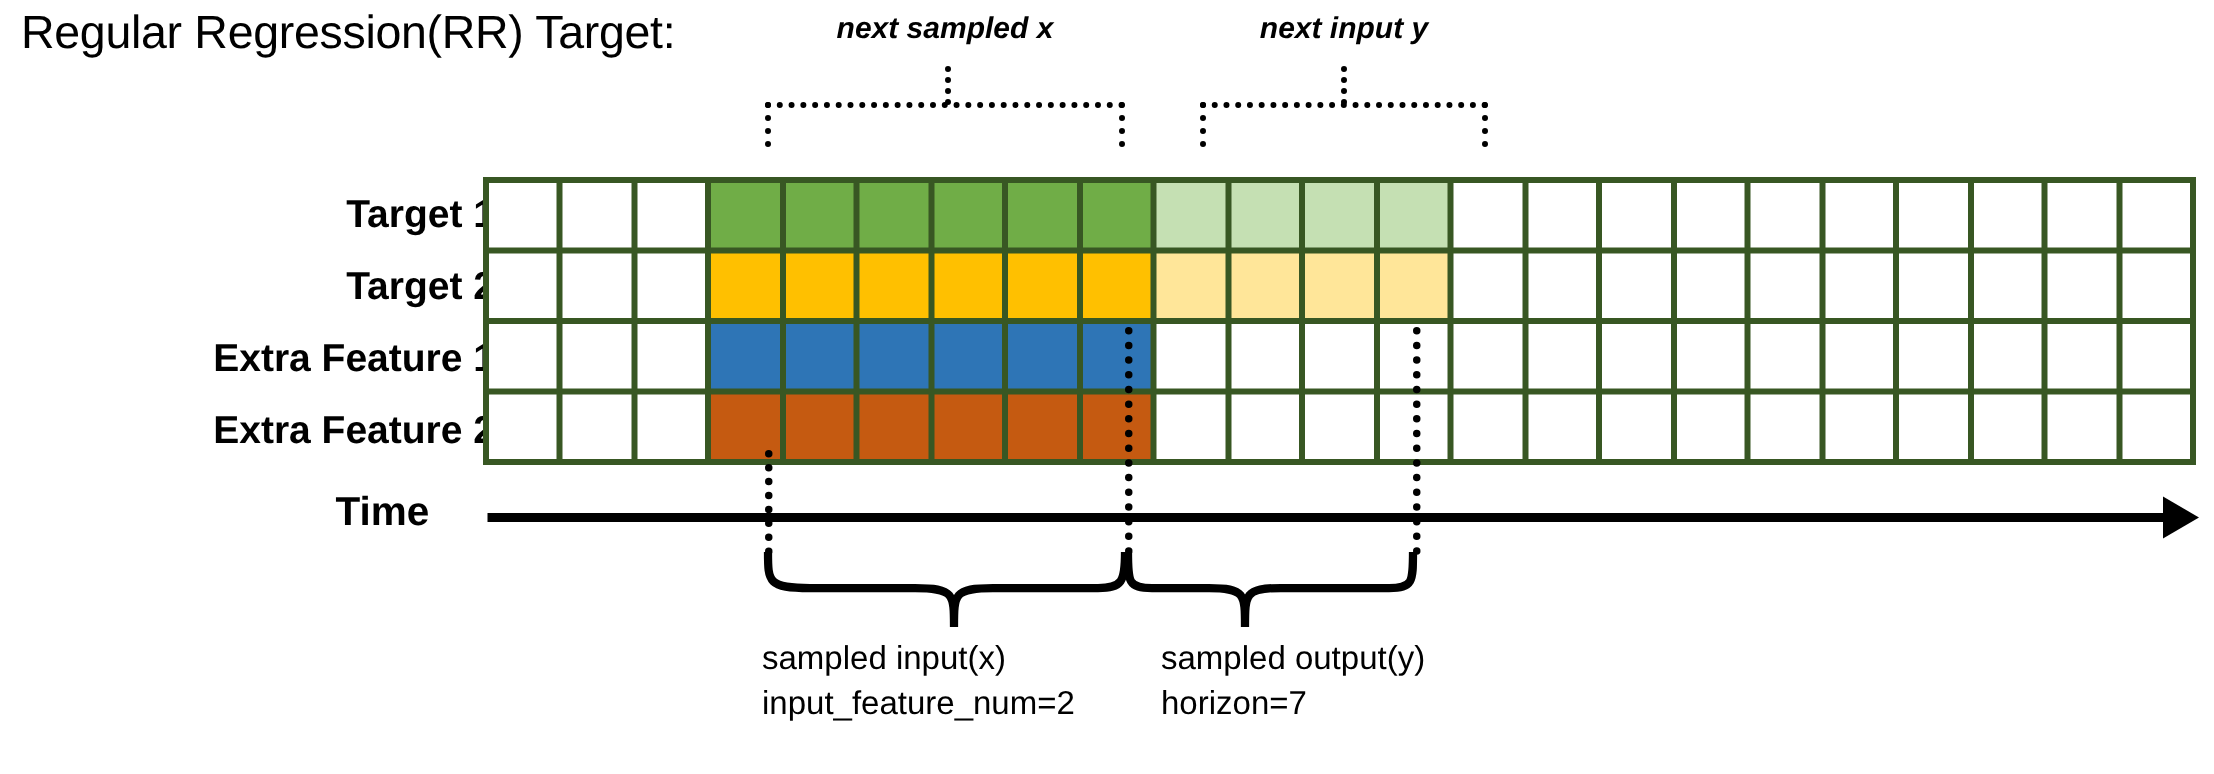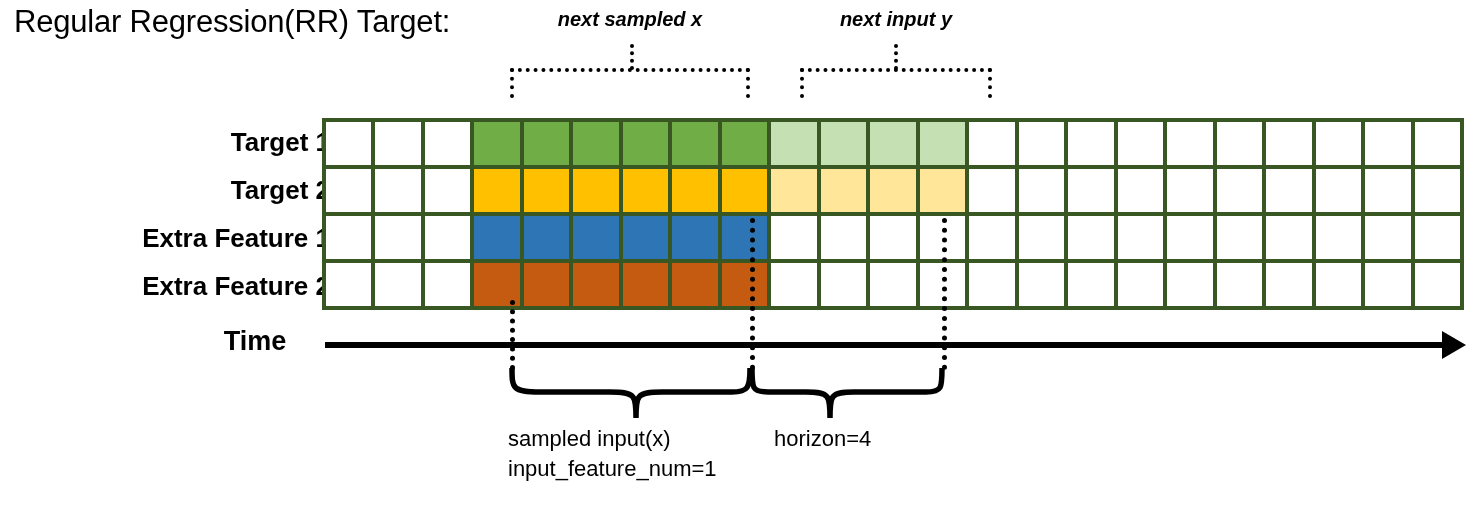--- a/index.html
+++ b/index.html
@@ -168,18 +168,19 @@
 
 <svg class="abs" style="left:500px;top:366px;" width="460" height="60" viewBox="0 0 460 60">
   <path fill="none" stroke="#000" stroke-width="5.5" d="M12,2 C12,22 12,26 40,26 L110,26 C136,26 136,30 136,52
            C136,30 136,26 162,26 L232,26 C248,26 250,22 250,2"></path>
   <path fill="none" stroke="#000" stroke-width="5.5" d="M252,2 C252,22 252,26 268,26 L306,26 C330,26 330,30 330,52
            C330,30 330,26 354,26 L426,26 C442,26 442,22 442,2"></path>
 </svg>
 
 <div class="abs" style="left:508px;top:424px;">
   <div class="blabel">sampled input(x)</div>
-  <div class="blabel">input_feature_num=1</div>
+  <div class="blabel">input_feature_num=2</div>
 </div>
 
 <div class="abs" style="left:774px;top:424px;">
-  <div class="blabel">horizon=4</div>
+  <div class="blabel">sampled output(y)</div>
+  <div class="blabel">horizon=7</div>
 </div>
 
 </body></html>

